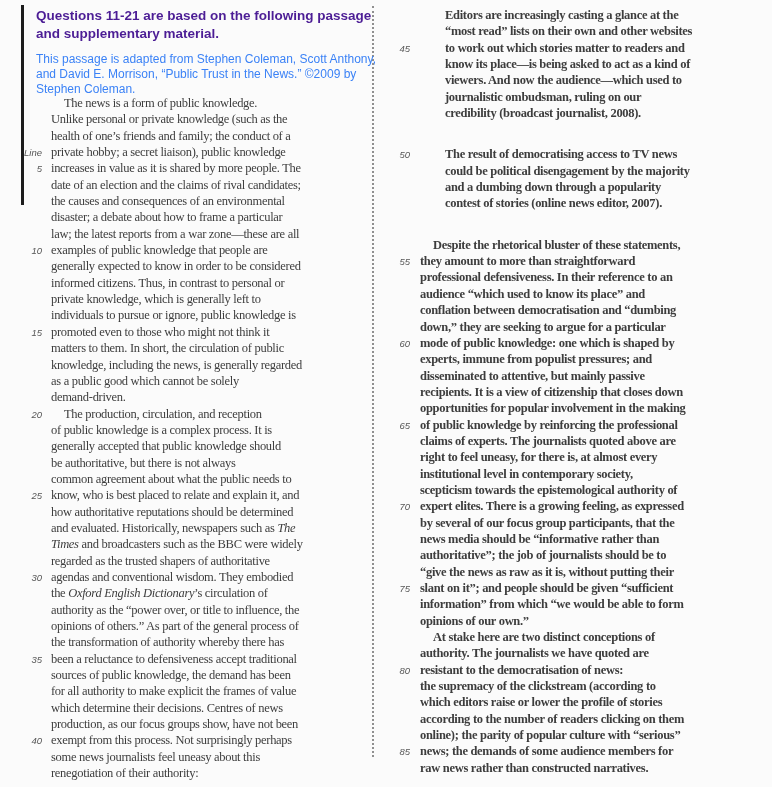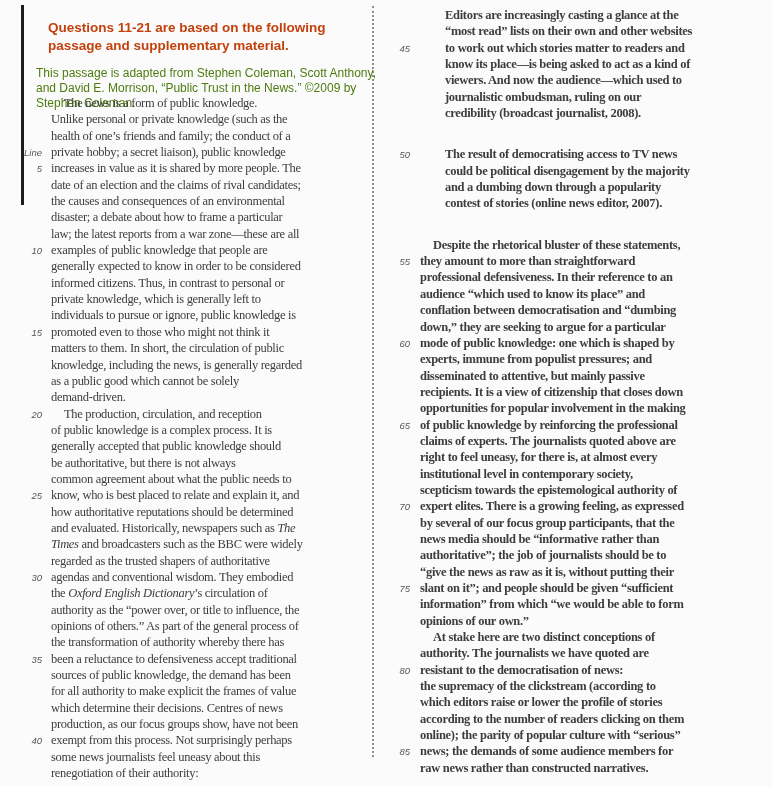--- a/index.html
+++ b/index.html
@@ -15,25 +15,25 @@
   }
   .col-divider{
     position:absolute;left:372px;top:6px;height:751px;width:0;
     border-left:2px dotted #8f8f8f;
   }
   .hdr{
     position:absolute;left:36px;top:7px;width:340px;
     font-family:"Liberation Sans","DejaVu Sans",sans-serif;
   }
   .hdr-directions{
-    font-weight:bold;font-size:13.5px;line-height:17.5px;color:#c2410c;
-    margin:12px;
+    font-weight:bold;font-size:13.5px;line-height:17.5px;color:#4c1d95;
+    margin:0;
   }
   .hdr-attribution{
-    margin-top:10px;font-size:12px;line-height:15.2px;color:#4d7c0f;
+    margin-top:10px;font-size:12px;line-height:15.2px;color:#3b82f6;
   }
   .pcol{position:absolute;}
   .pcol-left{left:22px;top:96px;width:345px;}
   .pcol-right{left:390px;top:8px;width:378px;}
   .line-row{
     display:flex;align-items:baseline;height:16.35px;white-space:nowrap;
   }
   .line-row.gap{margin-top:25px;}
   .num{
     flex:none;width:20px;text-align:right;

